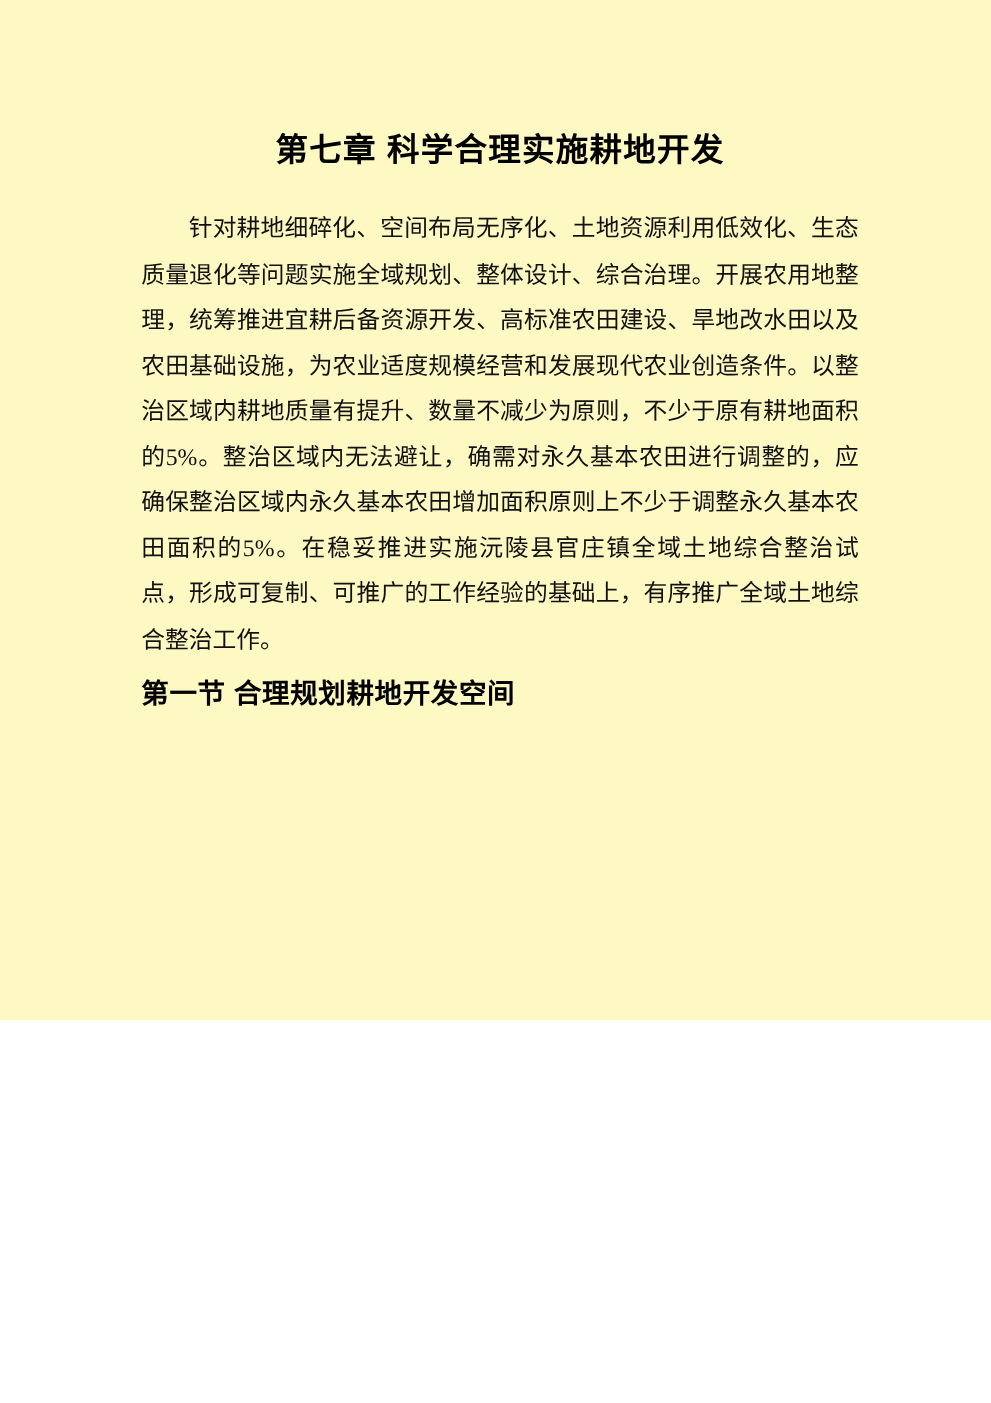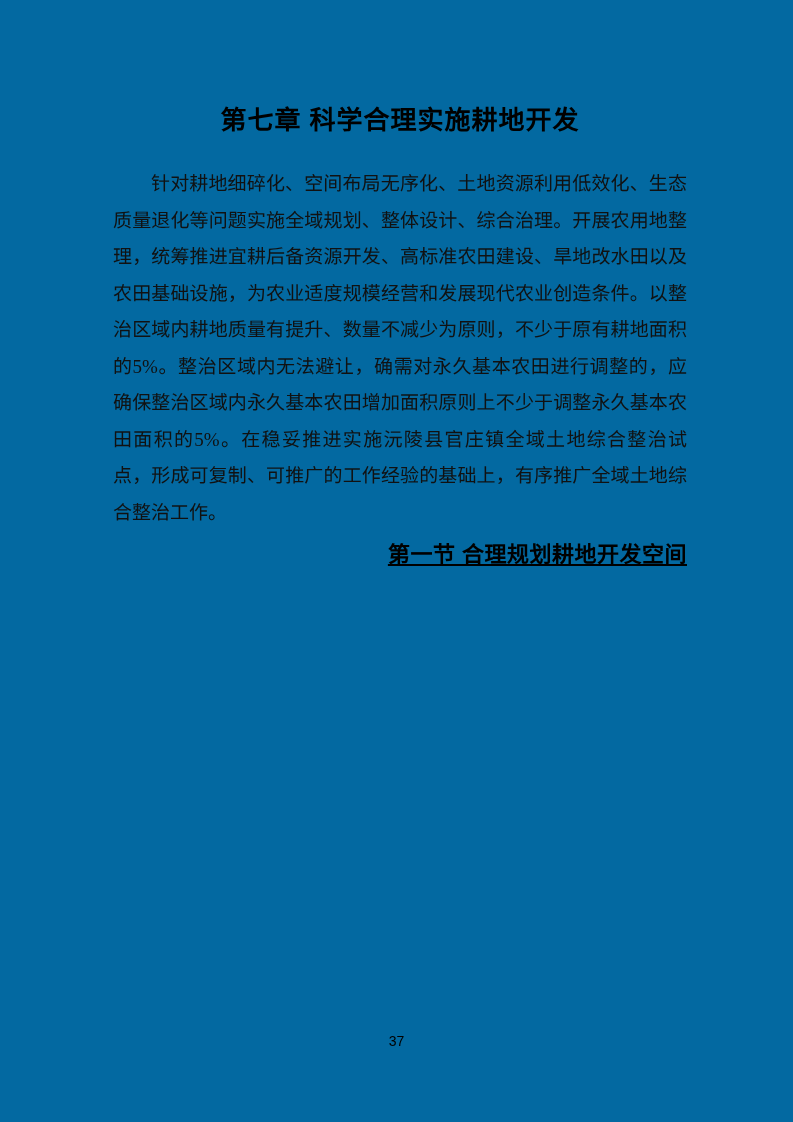--- a/index.html
+++ b/index.html
@@ -3,22 +3,22 @@
 <meta charset="utf-8">
 <style>
   html, body {
     margin: 0;
     padding: 0;
     background: #ffffff;
   }
   .page {
     position: relative;
     width: 793px;
-    height: 1122px;
-    background: #0369a1;
+    height: 816px;
+    background: #fef9c3;
     box-sizing: border-box;
     padding: 103px 106px 0 113px;
     overflow: hidden;
     color: #111111;
   }
   .chapter-title {
     font-family: "Liberation Sans", "DejaVu Sans", sans-serif;
     font-weight: 700;
     font-size: 26px;
     line-height: 34px;
@@ -35,25 +35,24 @@
     text-justify: inter-ideograph;
     word-break: break-all;
     text-indent: 2em;
     margin: 0;
   }
   .section-title {
     font-family: "Liberation Sans", "DejaVu Sans", sans-serif;
     font-weight: 700;
     font-size: 22px;
     line-height: 30px;
-    text-align: right;
+    text-align: left;
     letter-spacing: 0.5px;
     margin: 9px 0 20px 0;
     color: #000000;
-    text-decoration: underline;
   }
   .lead-bold {
     font-weight: 700;
   }
   .page-number {
     position: absolute;
     left: 0;
     right: 0;
     top: 1032px;
     text-align: center;

